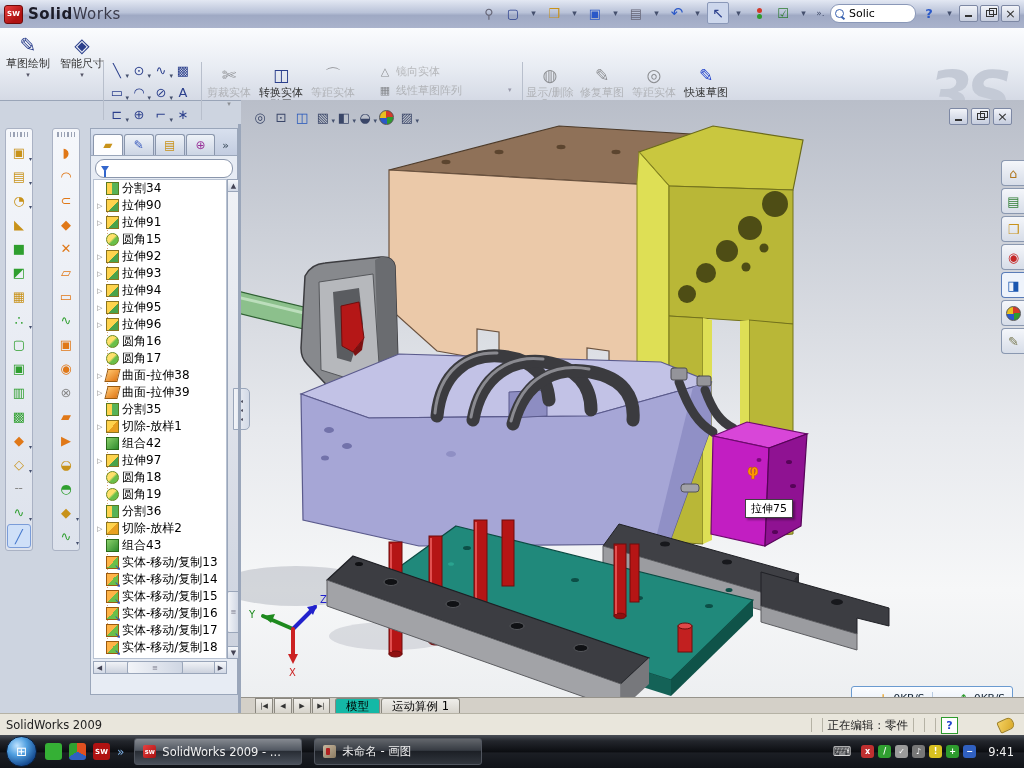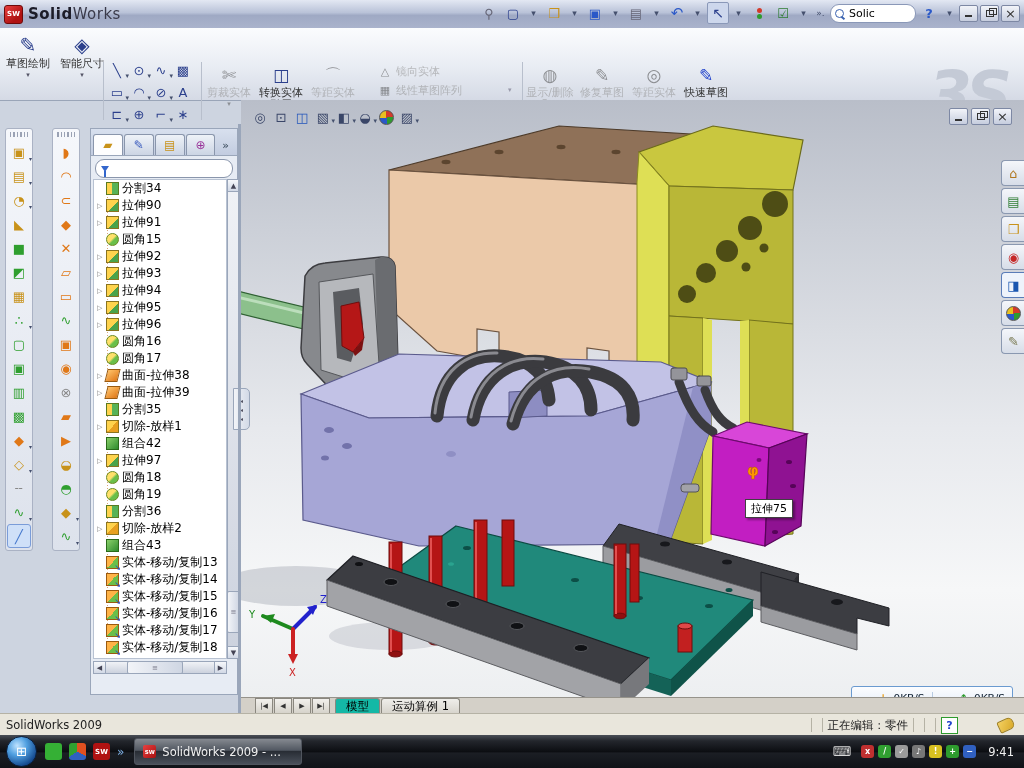--- a/index.html
+++ b/index.html
@@ -975,20 +975,25 @@
         <span class="qlico" style="background: rgb(176, 18, 18);">SW</span>
       </span>
     <span class="chev">»</span>
     <span style="display:flex">
 
     <span class="taskbtn active">
           <span class="tico-sw">SW</span>
 
           <span>SolidWorks 2009 - ...</span>
         </span>
+        <span class="taskbtn">
+
+          <span class="tico-paint"></span>
+          <span>未命名 - 画图</span>
+        </span>
       </span>
     <span id="tray">
       <span class="kbico">⌨</span>
       <span style="display:flex;gap:4px">
 
       <span class="trayico" style="background: rgb(192, 48, 48);">x</span>
           <span class="trayico" style="background: rgb(48, 160, 48);">/</span>
           <span class="trayico" style="background: rgb(154, 154, 154);">✓</span>
           <span class="trayico" style="background: rgb(119, 119, 119);">♪</span>
           <span class="trayico" style="background: rgb(216, 192, 32);">!</span>

